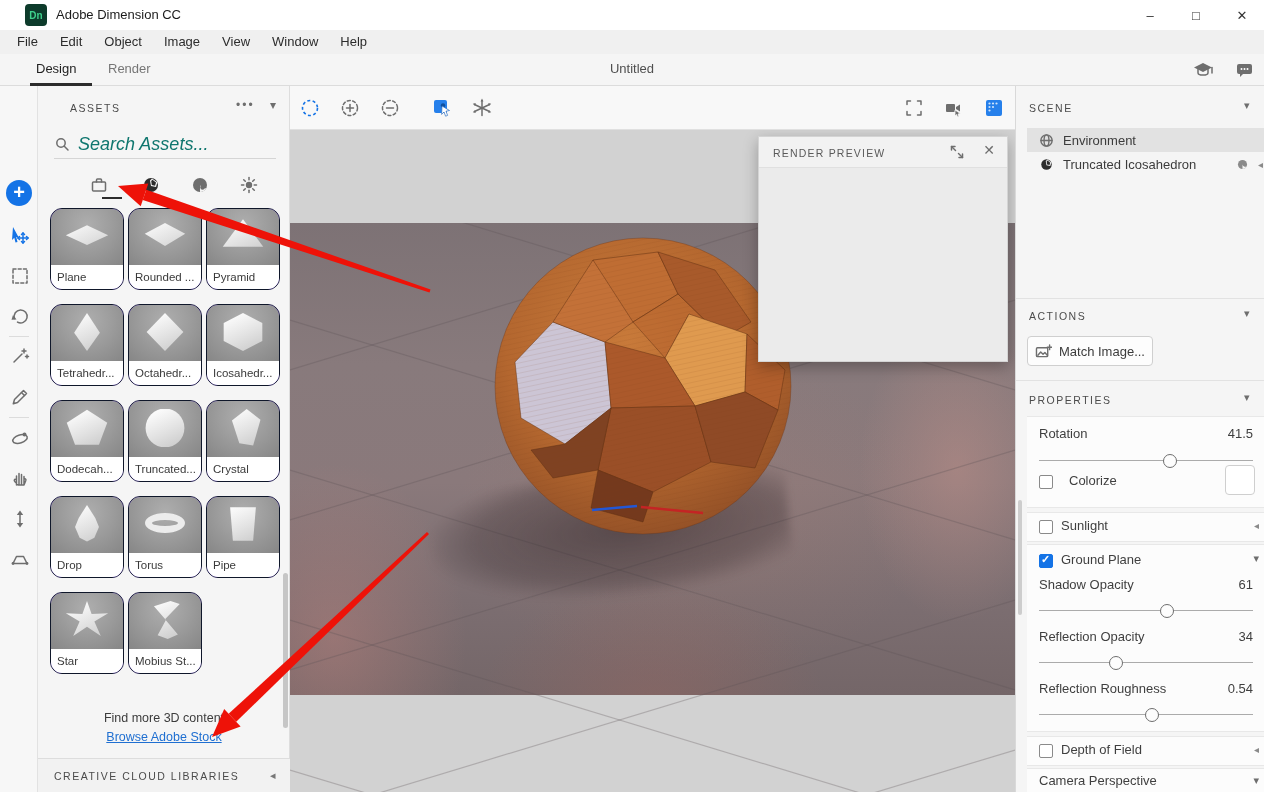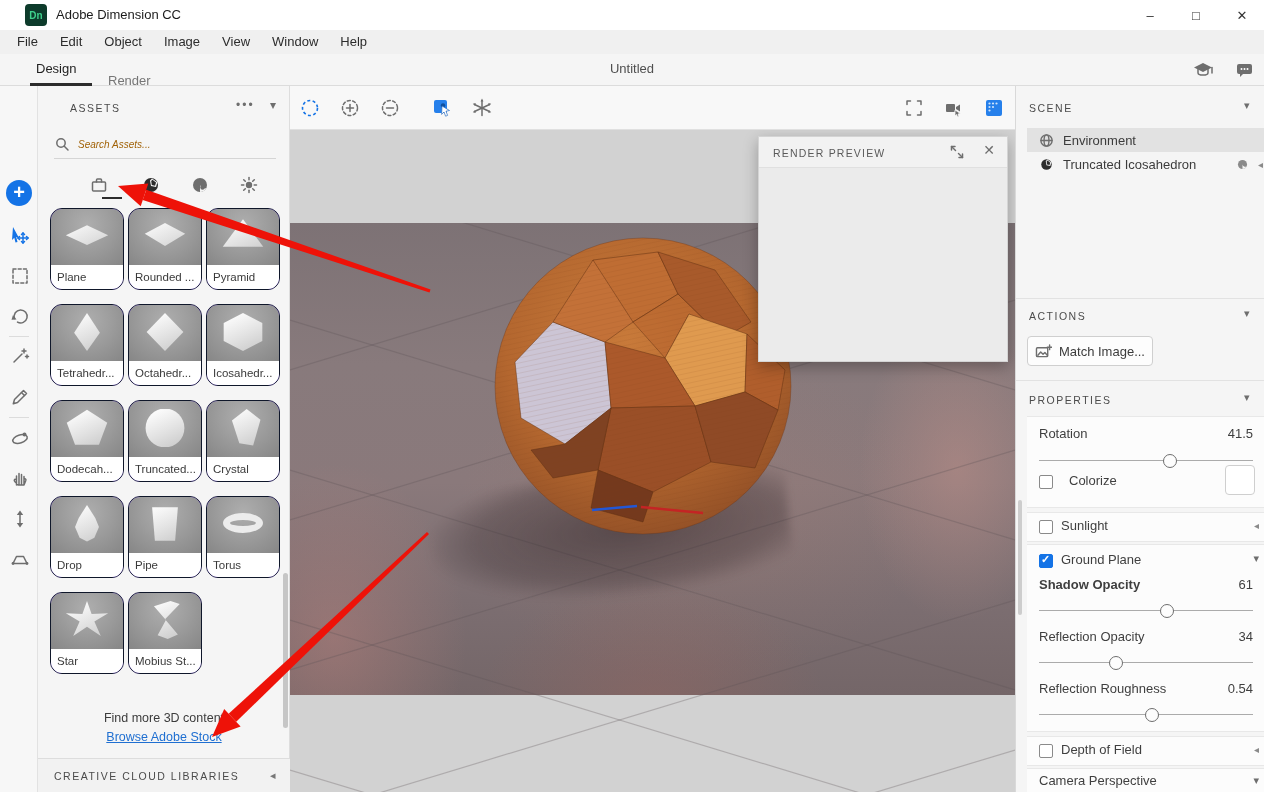--- a/index.html
+++ b/index.html
@@ -18,39 +18,39 @@
   #btn-min{left:1128px;} #btn-max{left:1174px;} #btn-close{left:1220px;}
 
   
   #menubar{left:0;top:30px;width:1264px;height:24px;background:#f0f0f0;display:flex;align-items:center;padding-left:6px;box-sizing:border-box;}
   .menu-item{font-size:13px;color:#2c2c2c;padding:0 11px;line-height:24px;}
 
   
   #tabrow{left:0;top:54px;width:1264px;height:32px;background:#f5f5f5;border-bottom:1px solid #dcdcdc;box-sizing:border-box;}
   #tab-design{left:36px;top:7px;font-size:13px;color:#1f1f1f;}
   #tab-design-underline{left:30px;top:29px;width:62px;height:3px;background:#2c2c2c;}
-  #tab-render{left:108px;top:7px;font-size:13px;color:#767676;margin-top:12px;}
+  #tab-render{left:108px;top:7px;font-size:13px;color:#767676;}
   #doc-title{left:0;top:7px;width:1264px;text-align:center;font-size:13px;color:#4f4f4f;}
   .tabicon{top:6px;width:22px;height:20px;}
 
   
   #toolcol{left:0;top:86px;width:38px;height:706px;background:#f7f7f7;border-right:1px solid #e2e2e2;box-sizing:border-box;}
   .tool{left:8px;width:24px;height:24px;display:flex;align-items:center;justify-content:center;}
   .tool-sep{left:9px;width:20px;height:1px;background:#dcdcdc;}
   #btn-add{left:6px;top:94px;width:26px;height:26px;border-radius:50%;background:#1473e6;color:#fff;
            font-size:20px;line-height:24px;text-align:center;font-weight:bold;}
 
   
   #assets{left:38px;top:86px;width:252px;height:706px;background:#f5f5f5;border-right:1px solid #dddddd;box-sizing:border-box;}
   .panel-h{font-size:10.5px;letter-spacing:1.5px;color:#4b4b4b;}
   #assets-title{left:32px;top:16px;}
   #assets-dots{left:198px;top:12px;font-size:12px;color:#6e6e6e;letter-spacing:2px;}
   #assets-chevron{left:232px;top:12px;color:#6e6e6e;font-size:12px;}
   #search-row{left:16px;top:44px;width:222px;height:28px;border-bottom:1px solid #d5d5d5;display:flex;align-items:center;gap:8px;}
-  #search-ph{font-size:10px;font-style:italic;color:#a16207;}
+  #search-ph{font-size:18px;font-style:italic;color:#0f766e;}
   .cat{top:88px;width:22px;height:22px;display:flex;align-items:center;justify-content:center;}
   #cat-underline{left:64px;top:111px;width:20px;height:2px;background:#2c2c2c;}
   #asset-grid{left:12px;top:122px;width:234px;display:flex;flex-wrap:wrap;column-gap:4px;row-gap:14px;}
   .asset-card{width:72px;border:1px solid #0f172a;border-radius:12px;background:#8b5cf6;overflow:hidden;}
   .asset-img{position:relative;width:72px;height:56px;
              background:radial-gradient(circle at 50% 28%,#aeaeae 0%,#9d9d9d 45%,#868686 100%);}
   .shape{position:absolute;left:0;right:0;top:8px;margin:0 auto;width:46px;height:38px;
          background:linear-gradient(155deg,#fbfbfb 15%,#e3e3e3 55%,#c9c9c9 95%);}
   .s-plane{clip-path:polygon(50% 22%,96% 48%,50% 74%,4% 48%);}
   .s-rounded{clip-path:polygon(50% 16%,94% 44%,50% 76%,6% 44%);}
@@ -370,30 +370,30 @@
 
         <div class="asset-card">
           <div class="asset-img">
             <div class="shape s-drop"></div>
           </div>
           <div class="asset-label">Drop</div>
         </div>
 
         <div class="asset-card">
           <div class="asset-img">
+            <div class="shape s-torus"></div>
+          </div>
+          <div class="asset-label">Torus</div>
+        </div>
+
+        <div class="asset-card">
+          <div class="asset-img">
             <div class="shape s-pipe"></div>
           </div>
           <div class="asset-label">Pipe</div>
-        </div>
-
-        <div class="asset-card">
-          <div class="asset-img">
-            <div class="shape s-torus"></div>
-          </div>
-          <div class="asset-label">Torus</div>
         </div>
 
         <div class="asset-card">
           <div class="asset-img">
             <div class="shape s-star"></div>
           </div>
           <div class="asset-label">Star</div>
         </div>
 
         <div class="asset-card">
@@ -626,21 +626,21 @@
       <span class="cb" style="left:12px;top:7px;"></span>
       <span class="plabel" style="left:34px;top:5px;">Sunlight</span>
       <span class="chev-l" style="position:absolute;right:6px;top:7px;">◂</span>
     </div>
 
     <div class="abs card" style="top:458px;height:186px;">
       <span class="cb checked" style="left:12px;top:9px;"></span>
       <span class="plabel" style="left:34px;top:7px;">Ground Plane</span>
       <span class="chev-d" style="position:absolute;right:6px;top:7px;">▾</span>
 
-      <span class="plabel" style="left:12px;top:32px;font-weight:bold;">Shadow Opacity</span>
+      <span class="plabel" style="left:12px;top:32px;">Shadow Opacity</span>
       <span class="pvalue" style="top:32px;">61</span>
       <div class="slider" style="top:58px;">
         <div class="track"></div>
         <div class="thumb" style="left: calc(60% - 7px);"></div>
       </div>
 
       <span class="plabel" style="left:12px;top:84px;">Reflection Opacity</span>
       <span class="pvalue" style="top:84px;">34</span>
       <div class="slider" style="top:110px;">
         <div class="track"></div>

